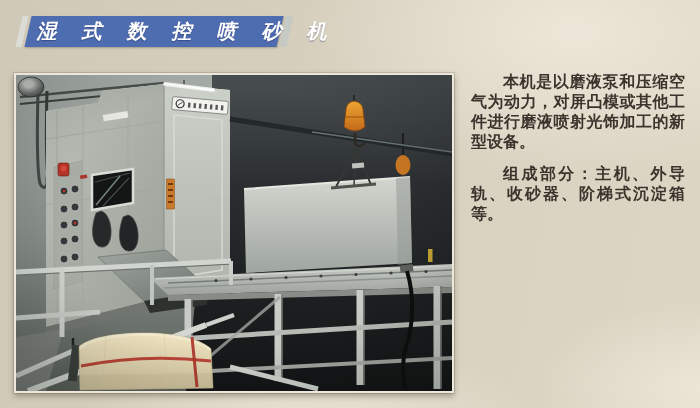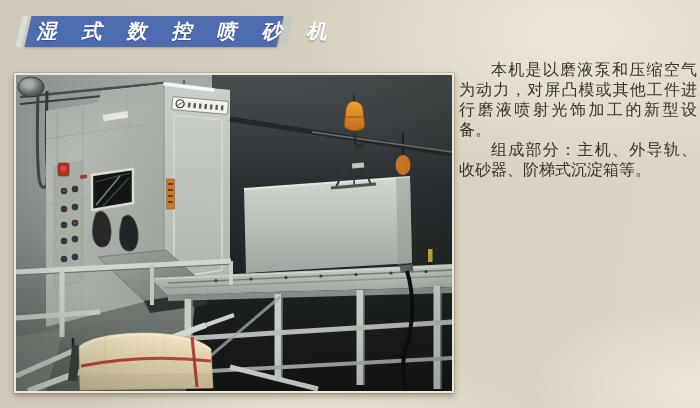--- a/index.html
+++ b/index.html
@@ -42,21 +42,21 @@
     background:#24282a;
   }
   .photo svg{display:block;}
   
   .article{
     position:absolute;left:459px;top:60px;width:238px;
     color:#3a342c;font-size:16px;line-height:20px;
     text-align:justify;text-justify:inter-ideograph;
     font-family:"Liberation Serif","DejaVu Serif",serif;
   }
-  .article p{margin:0;text-indent:2em;}
+  .article p{margin:12px;text-indent:2em;font-weight:bold;}
 </style>
 </head>
 <body>
 
 <div class="banner">
   <span class="banner-text">湿 式 数 控 喷 砂 机</span>
 </div>
 
 <div class="photo">
 <svg width="436" height="316" viewBox="0 0 436 316" xmlns="http://www.w3.org/2000/svg">

